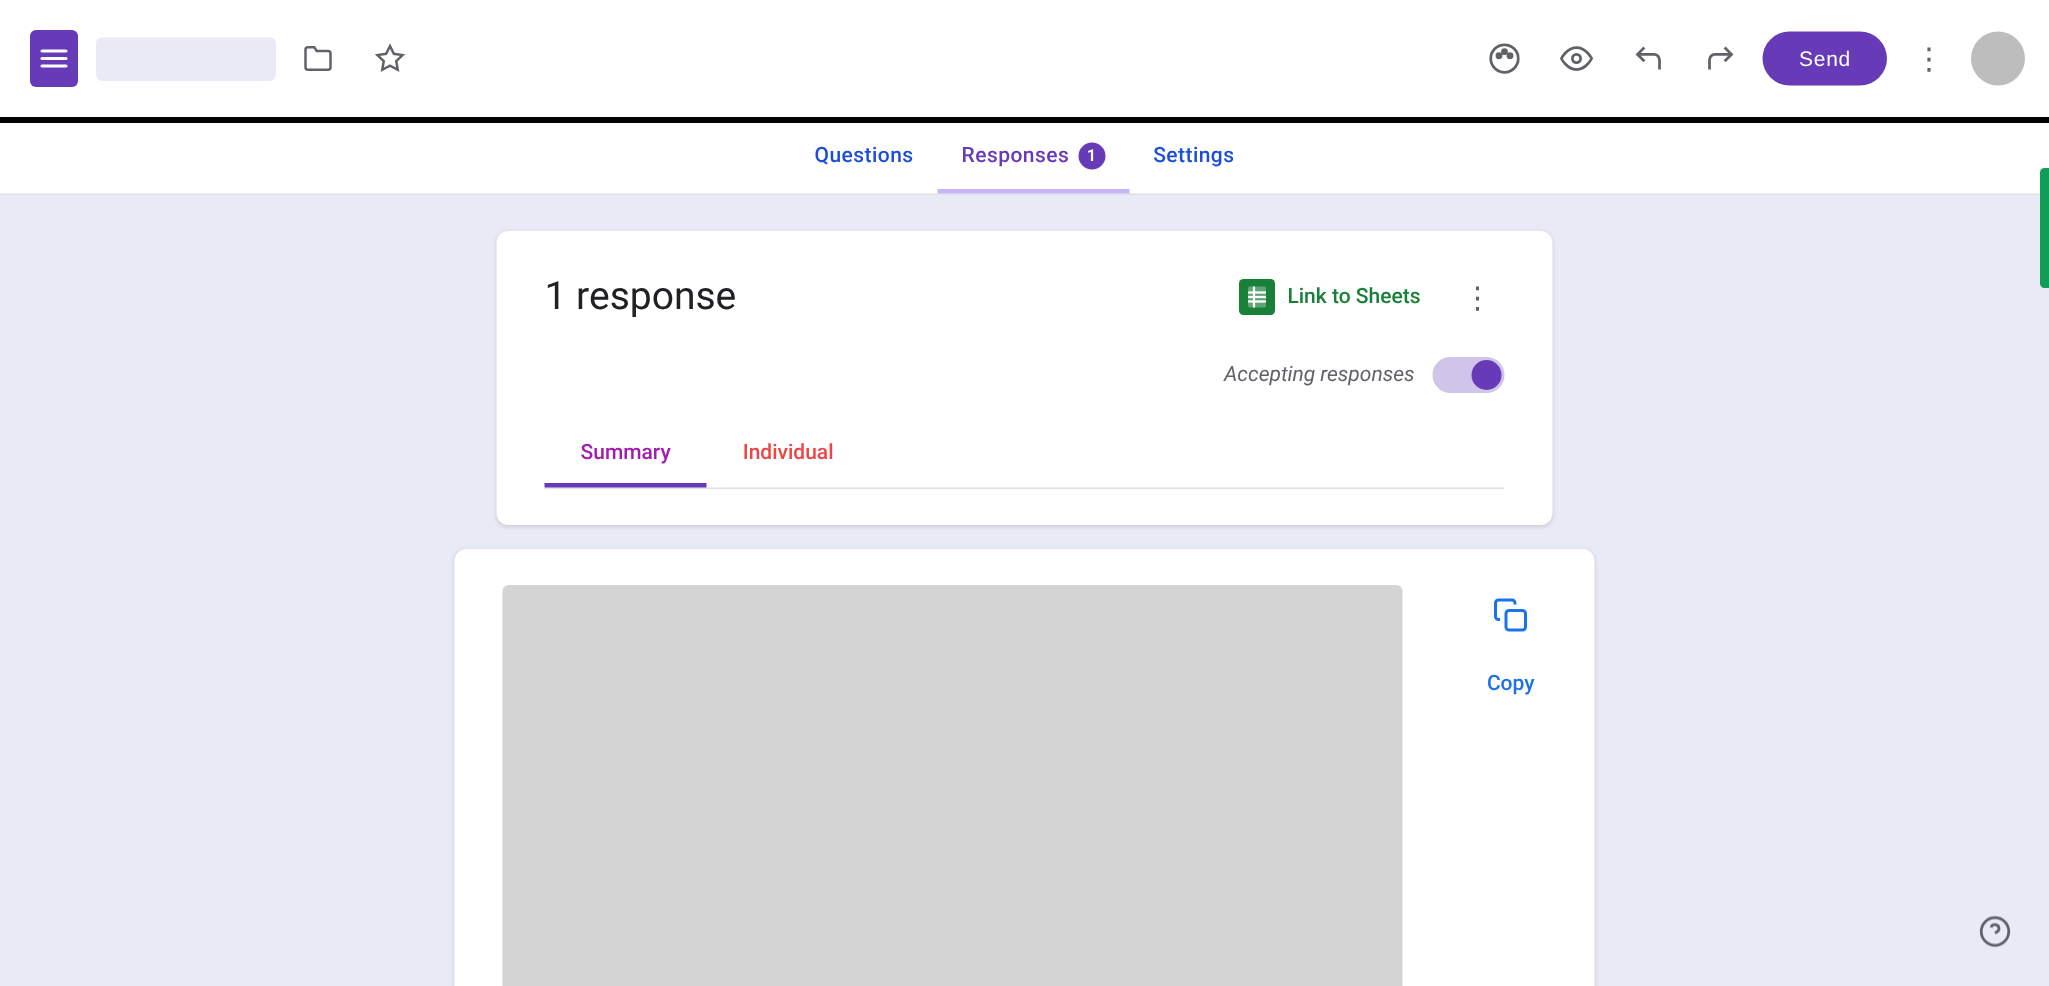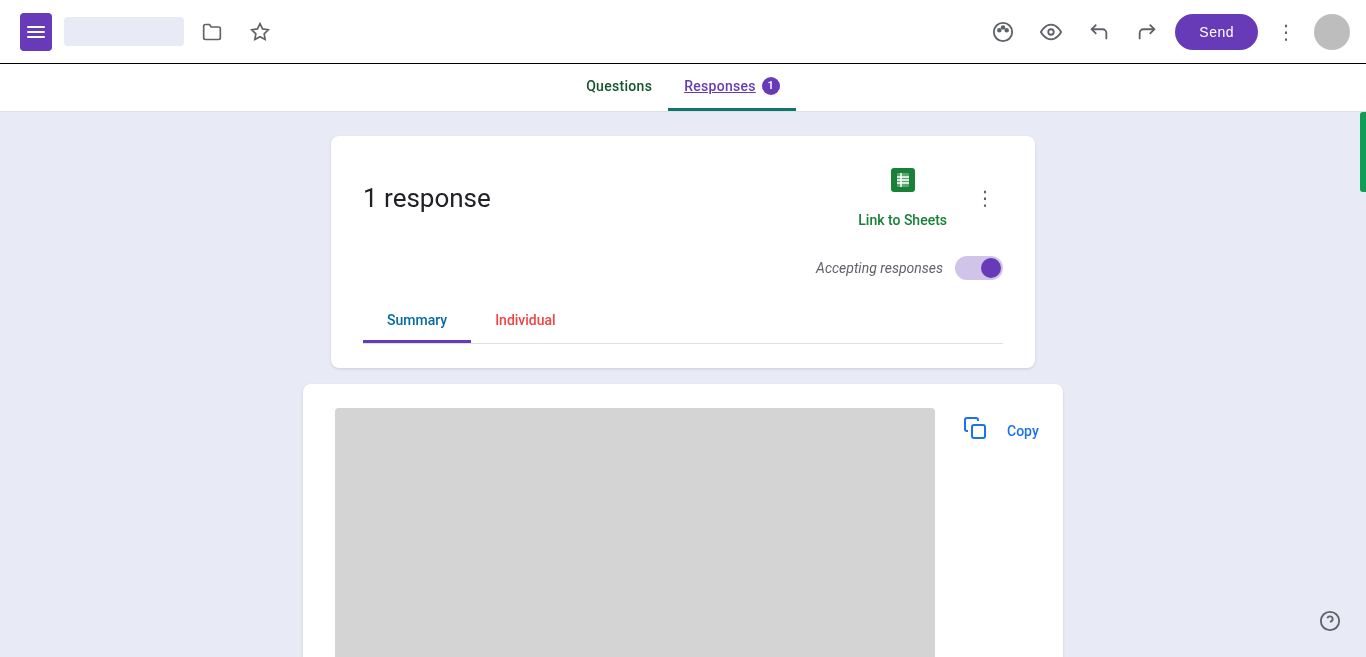--- a/index.html
+++ b/index.html
@@ -3,23 +3,23 @@
   <meta charset="utf-8">
   <style>
     * { box-sizing: border-box; margin: 0; padding: 0; }
     body { font-family: 'Google Sans', Roboto, Arial, sans-serif; background: #e8eaf6; height: 657px; overflow: hidden; }
 
     
     .topbar {
       display: flex;
       align-items: center;
       background: #fff;
-      height: 64px;
+      height: 82px;
       padding: 0 16px;
-      border-bottom: 1px solid #000000;
+      border-bottom: 4px solid #000000;
       position: relative;
       z-index: 10;
     }
     .topbar-left {
       display: flex;
       align-items: center;
       gap: 8px;
       flex: 1;
     }
     .app-icon {
@@ -106,32 +106,31 @@
       gap: 0;
       border-bottom: 1px solid #e0e0e0;
       height: 48px;
     }
     .tab-item {
       padding: 0 16px;
       height: 48px;
       display: flex;
       align-items: center;
       font-size: 14px;
-      color: #14532d;
+      color: #1d4ed8;
       cursor: pointer;
       position: relative;
       font-weight: 500;
       letter-spacing: 0.3px;
       gap: 6px;
       border-bottom: 3px solid transparent;
     }
     .tab-item.active {
       color: #673ab7;
-      border-bottom: 3px solid #0f766e;
-      text-decoration: underline;
+      border-bottom: 3px solid #c4b5fd;
     }
     .tab-badge {
       background: #673ab7;
       color: #fff;
       border-radius: 50%;
       width: 18px;
       height: 18px;
       font-size: 11px;
       display: flex;
       align-items: center;
@@ -173,28 +172,27 @@
       font-weight: 400;
     }
     .header-actions {
       display: flex;
       align-items: center;
       gap: 8px;
     }
     .link-to-sheets {
       display: flex;
       align-items: center;
-      gap: 20px;
+      gap: 8px;
       color: #188038;
       font-size: 14px;
       font-weight: 500;
       cursor: pointer;
       padding: 8px 12px;
       border-radius: 4px;
-      flex-direction: column;
     }
     .sheets-icon {
       width: 24px;
       height: 24px;
       background: #188038;
       border-radius: 3px;
       display: flex;
       align-items: center;
       justify-content: center;
       color: white;
@@ -267,21 +265,21 @@
     .sub-tab {
       padding: 12px 24px;
       font-size: 14px;
       color: #ef4444;
       cursor: pointer;
       position: relative;
       font-weight: 500;
       border-bottom: 3px solid transparent;
     }
     .sub-tab.active {
-      color: #0369a1;
+      color: #a21caf;
       border-bottom: 3px solid #673ab7;
     }
     .sub-tab.highlighted {
       border: 2px solid #d32f2f;
       color: #202124;
       border-bottom: 2px solid #d32f2f;
     }
 
     
     .content-card {
@@ -296,21 +294,21 @@
     }
     .chart-placeholder {
       width: 600px;
       height: 280px;
       background: #d4d4d4;
       border-radius: 4px;
       flex-shrink: 0;
     }
     .copy-action {
       display: flex;
-      flex-direction: row;
+      flex-direction: column;
       align-items: center;
       gap: 20px;
       color: #1a73e8;
       cursor: pointer;
       font-size: 14px;
       font-weight: 500;
       padding: 8px;
       border-radius: 4px;
       margin-left: auto;
     }
@@ -417,20 +415,23 @@
   </div>
 </div>
 
 <div class="tabs-bar">
   <div class="tab-item">
     <span>Questions</span>
   </div>
   <div class="tab-item active">
     <span>Responses</span>
     <span class="tab-badge">1</span>
+  </div>
+  <div class="tab-item">
+    <span>Settings</span>
   </div>
 </div>
 
 <div class="main-content">
 
   <div class="card">
     <div class="response-header">
       <span class="response-count">1 response</span>
       <div class="header-actions">
         <div class="link-to-sheets">

